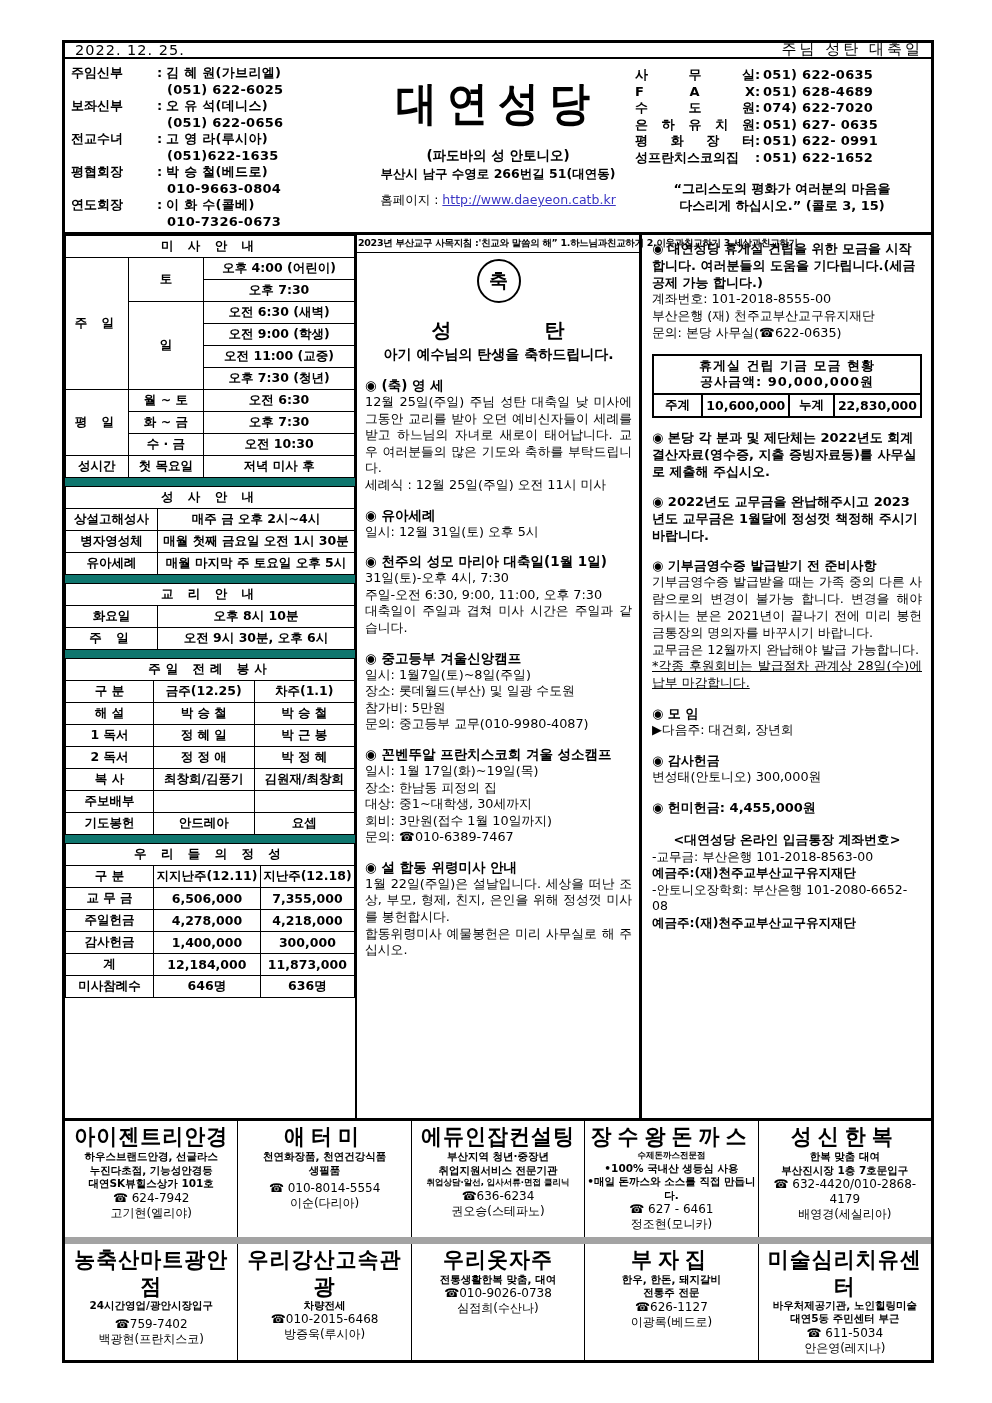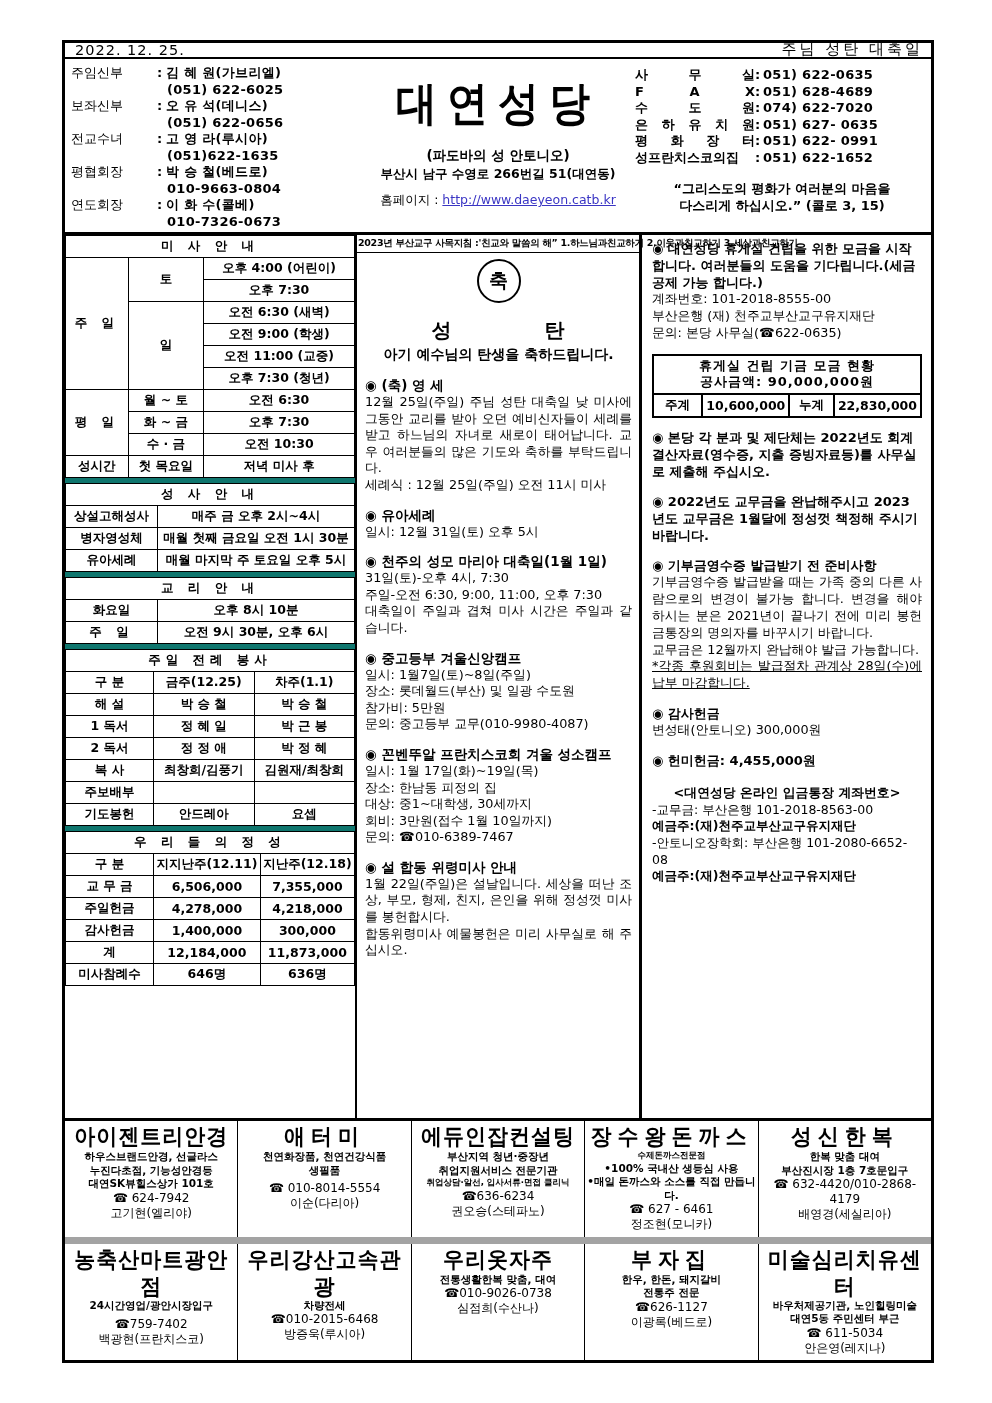--- a/index.html
+++ b/index.html
@@ -33,21 +33,21 @@
   
   .masthead {
     display: flex; border-bottom: 3px solid #000;
     height: 176px;
   }
   .mh-left { width: 300px; padding: 6px 4px 2px 6px; }
   .mh-mid  { flex: 1; text-align: center; padding-top: 4px; position: relative; }
   .mh-right{ width: 300px; padding: 8px 2px 2px 4px; }
 
   .contact-row { display: flex; font-size: 13px; line-height: 16.5px; }
-  .contact-row .k { width: 86px; text-align: justify; font-weight: normal; }
+  .contact-row .k { width: 86px; text-align: justify; font-weight: bold; }
   .contact-row .sep { width: 9px; font-weight: bold; }
   .contact-row .v { font-weight: bold; letter-spacing: 0.3px; }
   .phone-line { font-size: 13px; line-height: 16.5px; font-weight: bold;
                 padding-left: 96px; letter-spacing: 0.3px; }
 
   .logo {
     font-size: 41px; font-weight: bold; letter-spacing: 10px;
     font-family: "DejaVu Sans", sans-serif;
     line-height: 56px; padding-top: 12px;
     transform: scaleY(1.12);
@@ -78,21 +78,21 @@
     font-size: 12.5px; padding: 2px 2px; font-weight: bold;
   }
   td.hdr, th.hdr {
     font-size: 15px; letter-spacing: 5px; padding: 3px 0 4px;
     border-left: 0; border-right: 0; font-weight: bold;
   }
   td.noborder-l { border-left: 0; }
   td.noborder-r { border-right: 0; }
   td.lbl { letter-spacing: 5px; }
   td.tleft { text-align: left; padding-left: 8px; letter-spacing: 0; }
-  .tbl-wrap { border-bottom: 5px solid #0f766e; }
+  .tbl-wrap { border-bottom: 8px solid #0f766e; }
 
   
   .banner {
     font-size: 9.5px; font-weight: bold; text-align: center;
     border-bottom: 1px solid #000; padding: 2px 1px 2px;
     letter-spacing: -0.3px; white-space: nowrap;
   }
   .mid-pad { padding: 4px 7px 6px 8px; }
   .chuk-seal {
     width: 44px; height: 44px; margin: 2px auto 0;
@@ -500,20 +500,24 @@
         <div class="r-sec">
           <div class="r-head">◉ 2022년도 교무금을 완납해주시고 2023년도 교무금은 1월달에 정성껏 책정해 주시기 바랍니다.</div>
         </div>
         <div class="r-sec">
           <div class="r-head">◉ 기부금영수증 발급받기 전 준비사항</div>
           <div class="r-body" style="white-space:pre-line">기부금영수증 발급받을 때는 가족 중의 다른 사람으로의 변경이 불가능 합니다. 변경을 해야 하시는 분은 2021년이 끝나기 전에 미리 봉헌금통장의 명의자를 바꾸시기 바랍니다.
 교무금은 12월까지 완납해야 발급 가능합니다.</div>
           <div class="r-body ul">*각종 후원회비는 발급절차 관계상 28일(수)에 납부 마감합니다.</div>
         </div>
         <div class="r-sec">
+          <div class="r-head">◉ 모     임</div>
+          <div class="r-body">▶다음주: 대건회, 장년회</div>
+        </div>
+        <div class="r-sec">
           <div class="r-head">◉ 감사헌금</div>
           <div class="r-body">변성태(안토니오) 300,000원</div>
         </div>
         <div class="r-sec">
           <div class="r-head">◉ 헌미헌금:  4,455,000원</div>
         </div>
 
         <div class="acct-box">
           <div class="acct-title">&lt;대연성당 온라인 입금통장 계좌번호&gt;</div>
           <div class="acct-line">-교무금: 부산은행 101-2018-8563-00</div>

